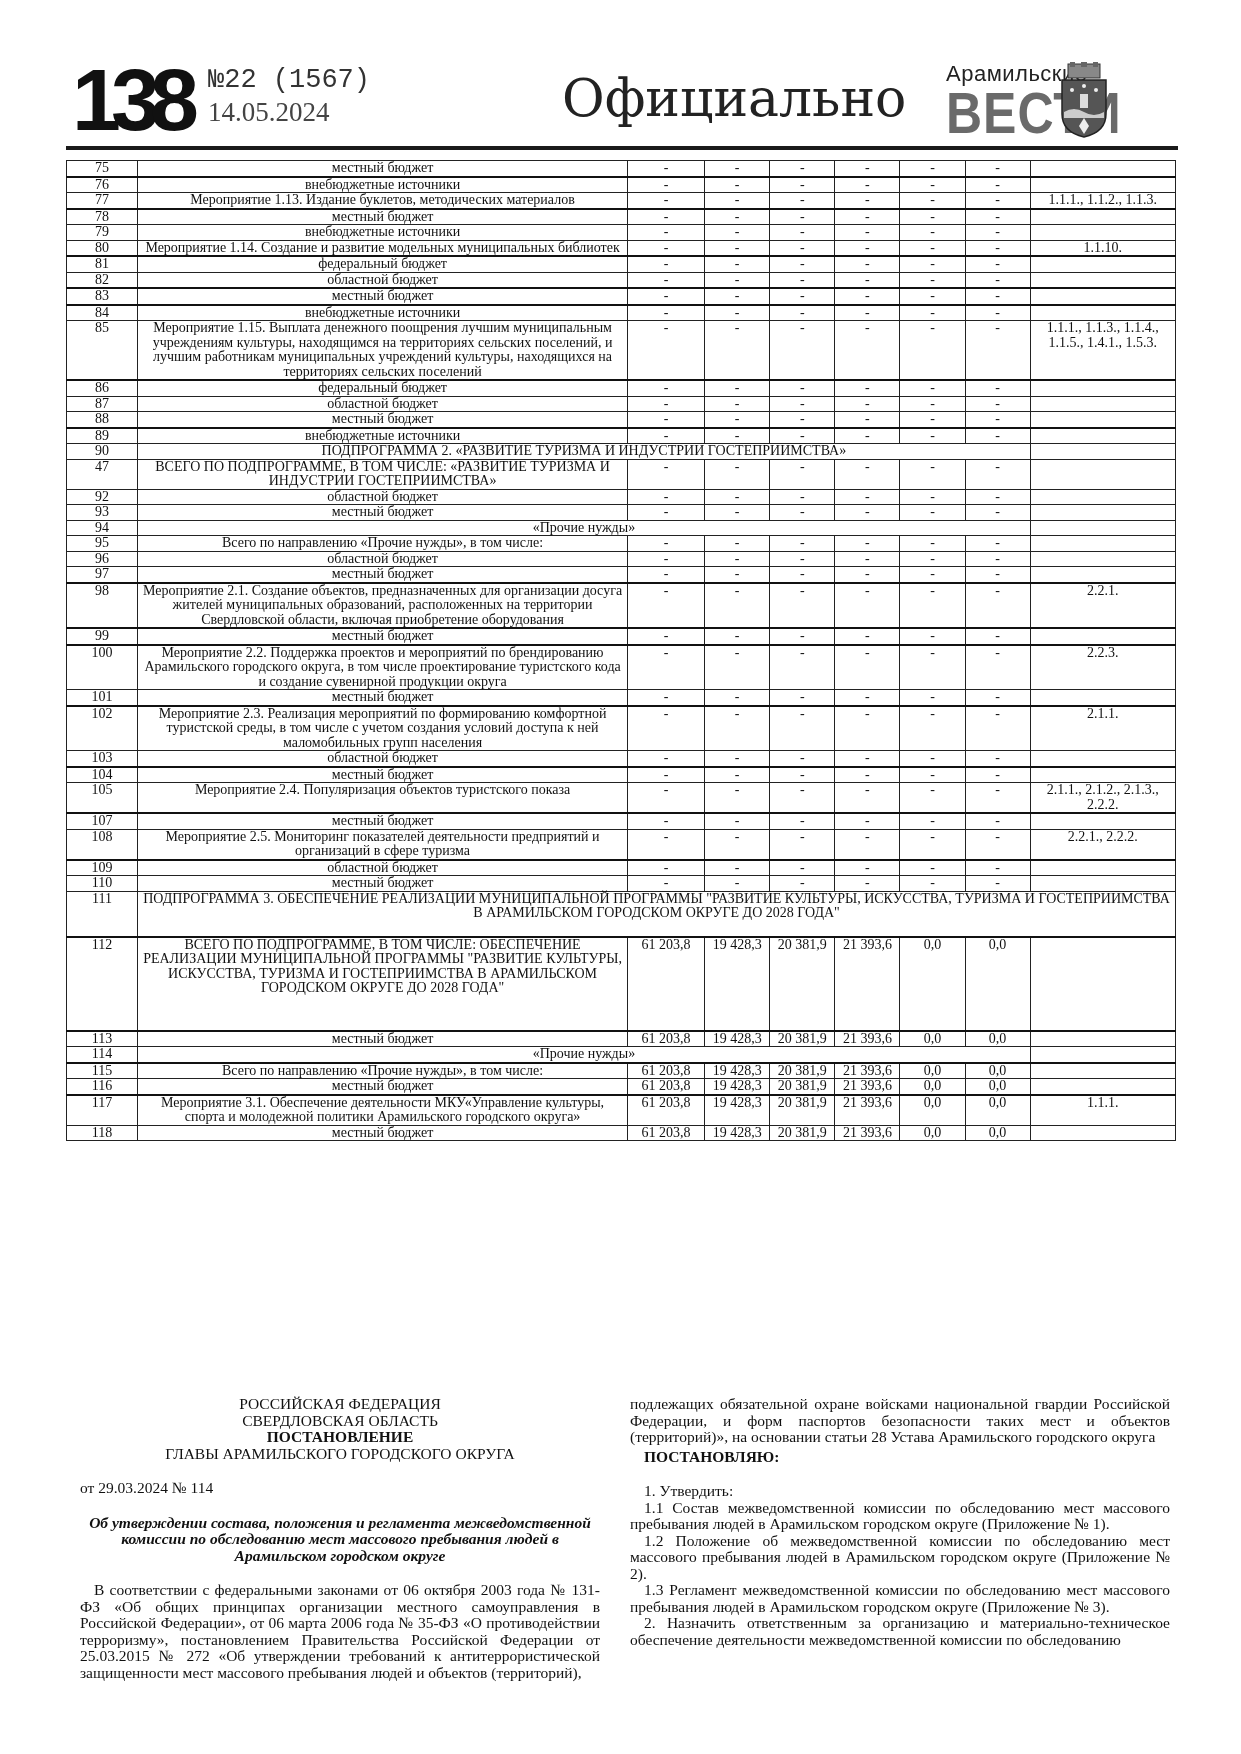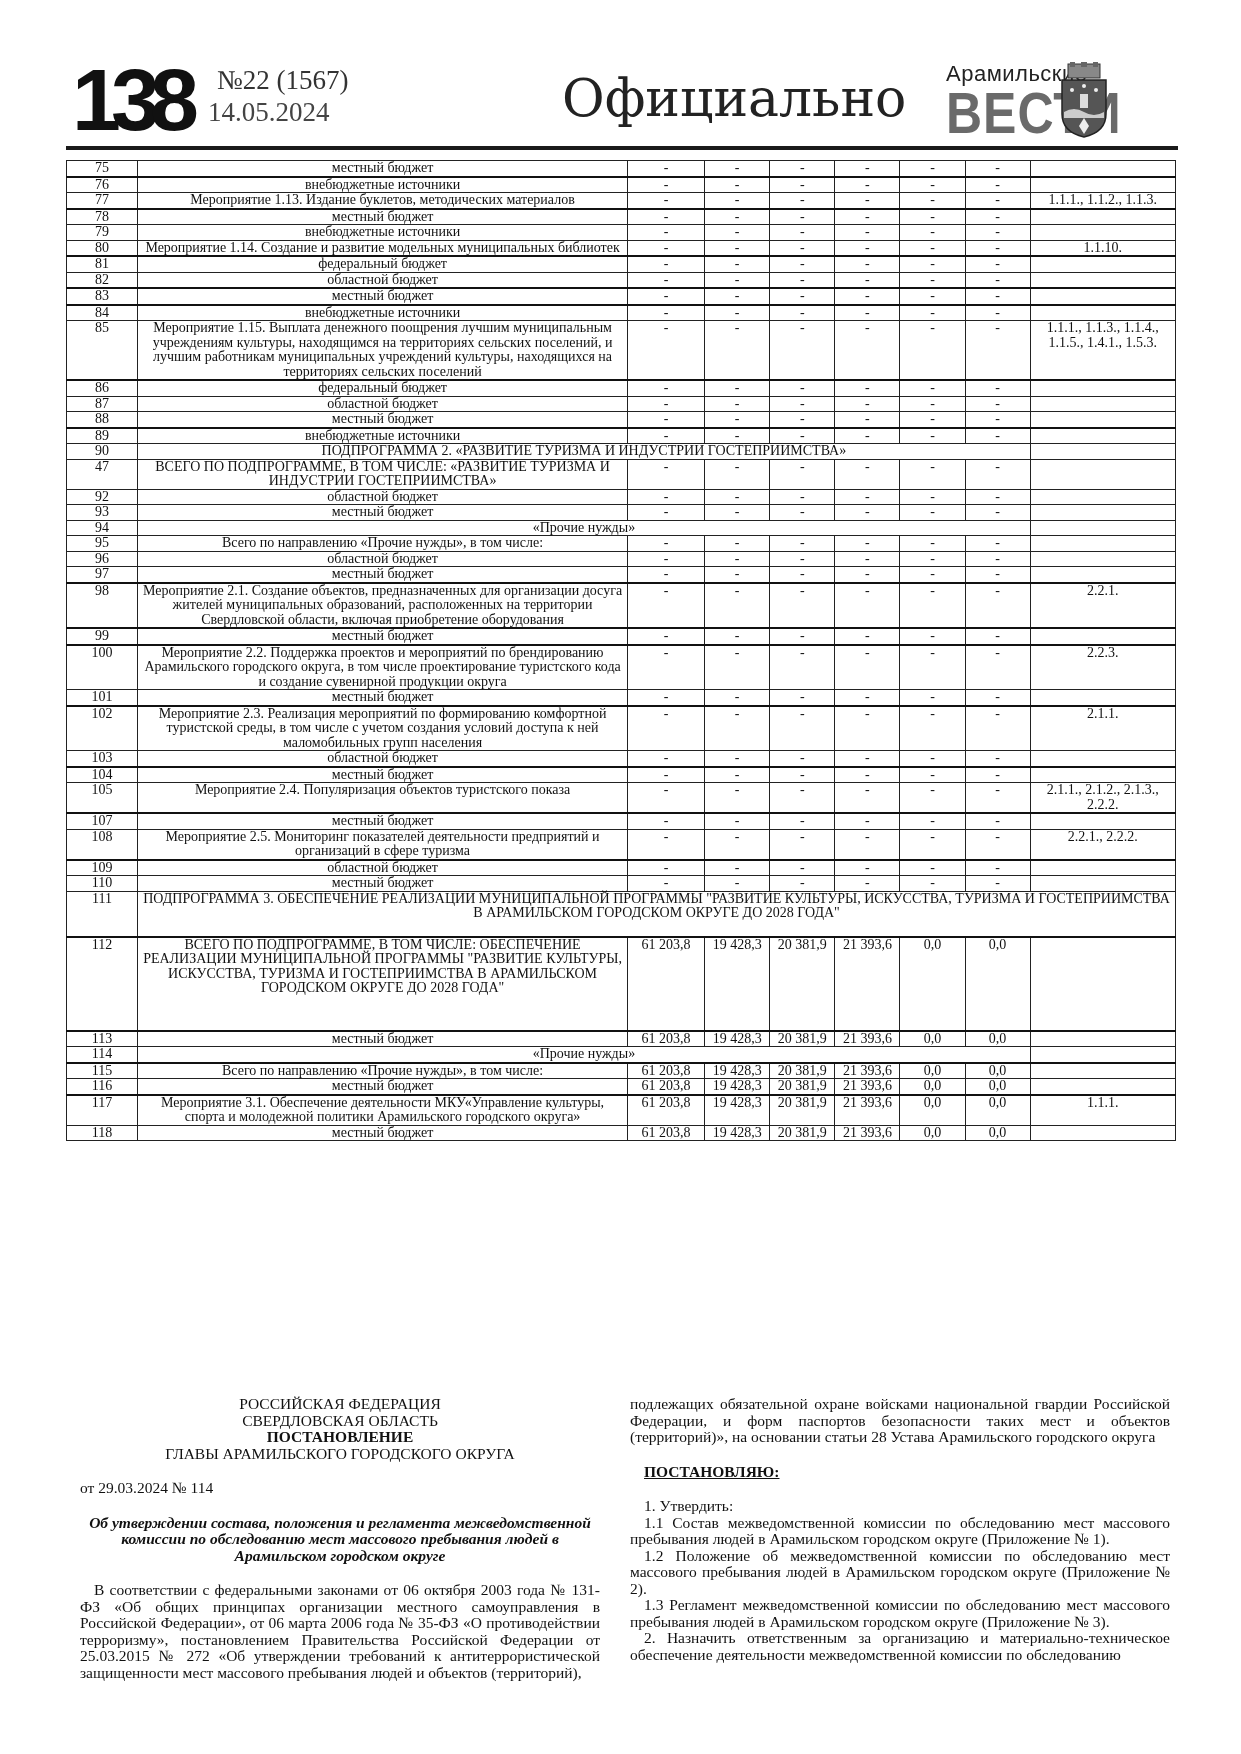--- a/index.html
+++ b/index.html
@@ -1,19 +1,19 @@
 <!DOCTYPE html>
 <html><head>
 <meta charset="utf-8">
 <style>
   html, body { margin: 0; padding: 0; background: #fff; }
   body { width: 1241px; height: 1754px; position: relative; overflow: hidden; color: #111; font-family: "Liberation Serif", serif; }
   .masthead { position: absolute; left: 66px; top: 60px; width: 1110px; height: 88px; }
   .page-num { position: absolute; left: 6px; top: 0; font-family: "Liberation Sans", sans-serif; font-weight: bold; font-size: 88px; letter-spacing: -10px; line-height: 80px; color: #111; }
-  .issue { position: absolute; left: 142px; top: 6px; font-family: Liberation Serif, serif; font-size: 27px; line-height: 28px; color: #333; margin-left: 9px; }
+  .issue { position: absolute; left: 142px; top: 6px; font-family: Liberation Mono, monospace; font-size: 27px; line-height: 28px; color: #333; }
   .issue-date { position: absolute; left: 142px; top: 38px; font-size: 27px; line-height: 28px; color: #444; }
   .section-title { position: absolute; left: 496px; top: 8px; font-family: "DejaVu Serif", serif; font-size: 52px; line-height: 60px; color: #222; }
   .brand { position: absolute; left: 880px; top: 2px; width: 170px; height: 80px; }
   .brand-top { font-family: "Liberation Sans", sans-serif; font-size: 22px; color: #222; line-height: 24px; letter-spacing: 0.5px; }
   .brand-main { font-family: "Liberation Sans", sans-serif; font-weight: bold; font-size: 50px; line-height: 48px; color: #6a6a6a; letter-spacing: 1px; transform: scaleY(1.15); transform-origin: top left; }
   .crest { position: absolute; left: 1058px; top: 62px; width: 52px; height: 76px; }
   .rule { position: absolute; left: 66px; top: 146px; width: 1112px; height: 4px; background: #1a1a1a; }
 
   table.plan { position: absolute; left: 66px; top: 160px; width: 1110px; border-collapse: collapse; table-layout: fixed; font-family: "Liberation Serif", serif; font-size: 14px; line-height: 14.5px; }
   table.plan td { border: 1.5px solid #222; padding: 0 3px; vertical-align: top; text-align: center; }
@@ -521,21 +521,21 @@
   <p class="center">СВЕРДЛОВСКАЯ ОБЛАСТЬ</p>
   <p class="center bold">ПОСТАНОВЛЕНИЕ</p>
   <p class="center">ГЛАВЫ АРАМИЛЬСКОГО ГОРОДСКОГО ОКРУГА</p>
   <p style="margin-top:18px;">от 29.03.2024 № 114</p>
   <p class="center italic-bold" style="margin-top:18px;">Об утверждении состава, положения и регламента межведомственной комиссии по обследованию мест массового пребывания людей в Арамильском городском округе</p>
   <p class="justify indent" style="margin-top:18px;">В соответствии с федеральными законами от 06 октября 2003 года № 131-ФЗ «Об общих принципах организации местного самоуправления в Российской Федерации», от 06 марта 2006 года № 35-ФЗ «О противодействии терроризму», постановлением Правительства Российской Федерации от 25.03.2015 № 272 «Об утверждении требований к антитеррористической защищенности мест массового пребывания людей и объектов (территорий),</p>
 </div>
 
 <div class="doc-right">
   <p class="justify">подлежащих обязательной охране войсками национальной гвардии Российской Федерации, и форм паспортов безопасности таких мест и объектов (территорий)», на основании статьи 28 Устава Арамильского городского округа</p>
-  <p class="bold indent" style="margin-top:18px;text-decoration:underline;">ПОСТАНОВЛЯЮ:</p>
+  <p class="bold indent" style="margin-top:3px;">ПОСТАНОВЛЯЮ:</p>
   <div style="margin-top:18px;" id="decree-items">
       <p class="justify indent">1. Утвердить:</p>
       <p class="justify indent">1.1 Состав межведомственной комиссии по обследованию мест массового пребывания людей в Арамильском городском округе (Приложение № 1).</p>
       <p class="justify indent">1.2 Положение об межведомственной комиссии по обследованию мест массового пребывания людей в Арамильском городском округе (Приложение № 2).</p>
       <p class="justify indent">1.3 Регламент межведомственной комиссии по обследованию мест массового пребывания людей в Арамильском городском округе (Приложение № 3).</p>
       <p class="justify indent">2. Назначить ответственным за организацию и материально-техническое обеспечение деятельности межведомственной комиссии по обследованию</p>
     </div>
 </div>
 
 </body></html>

